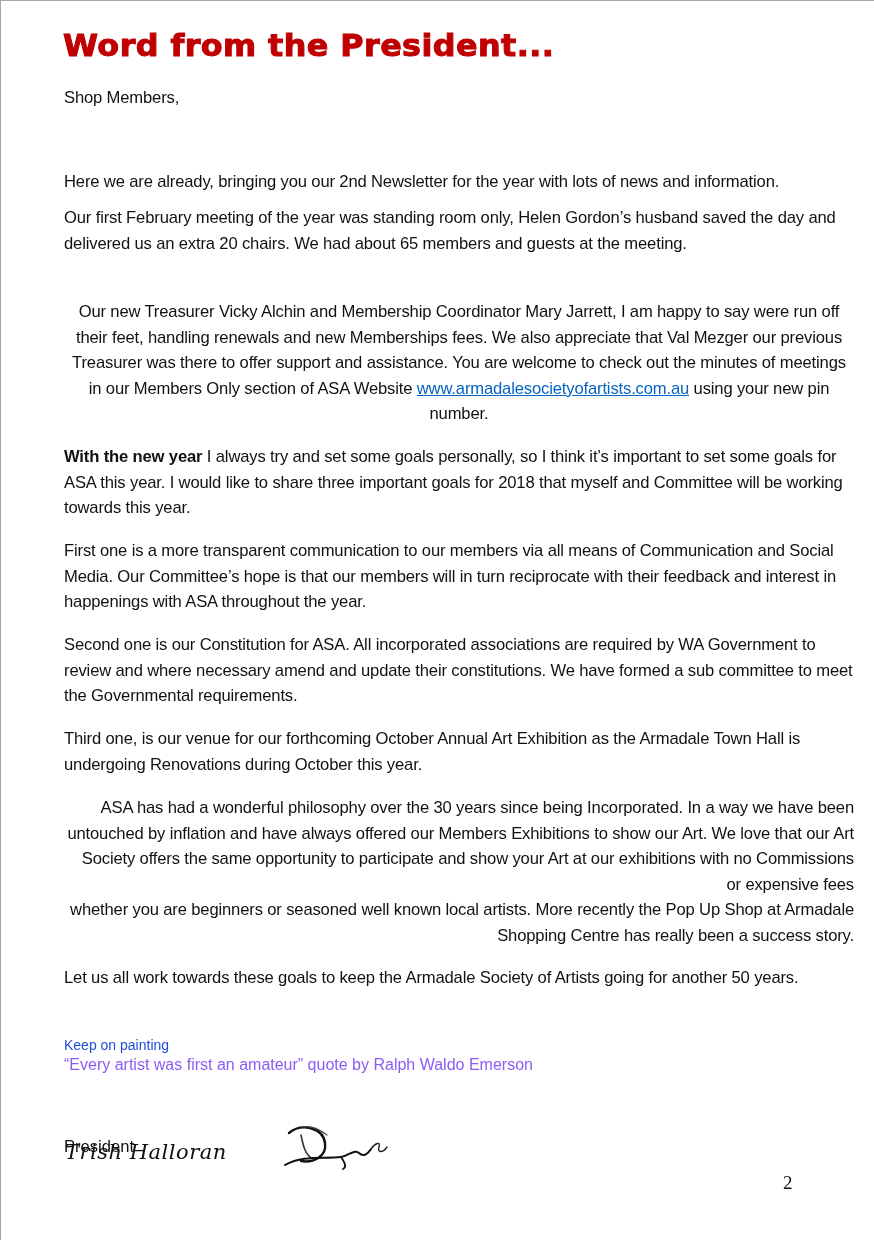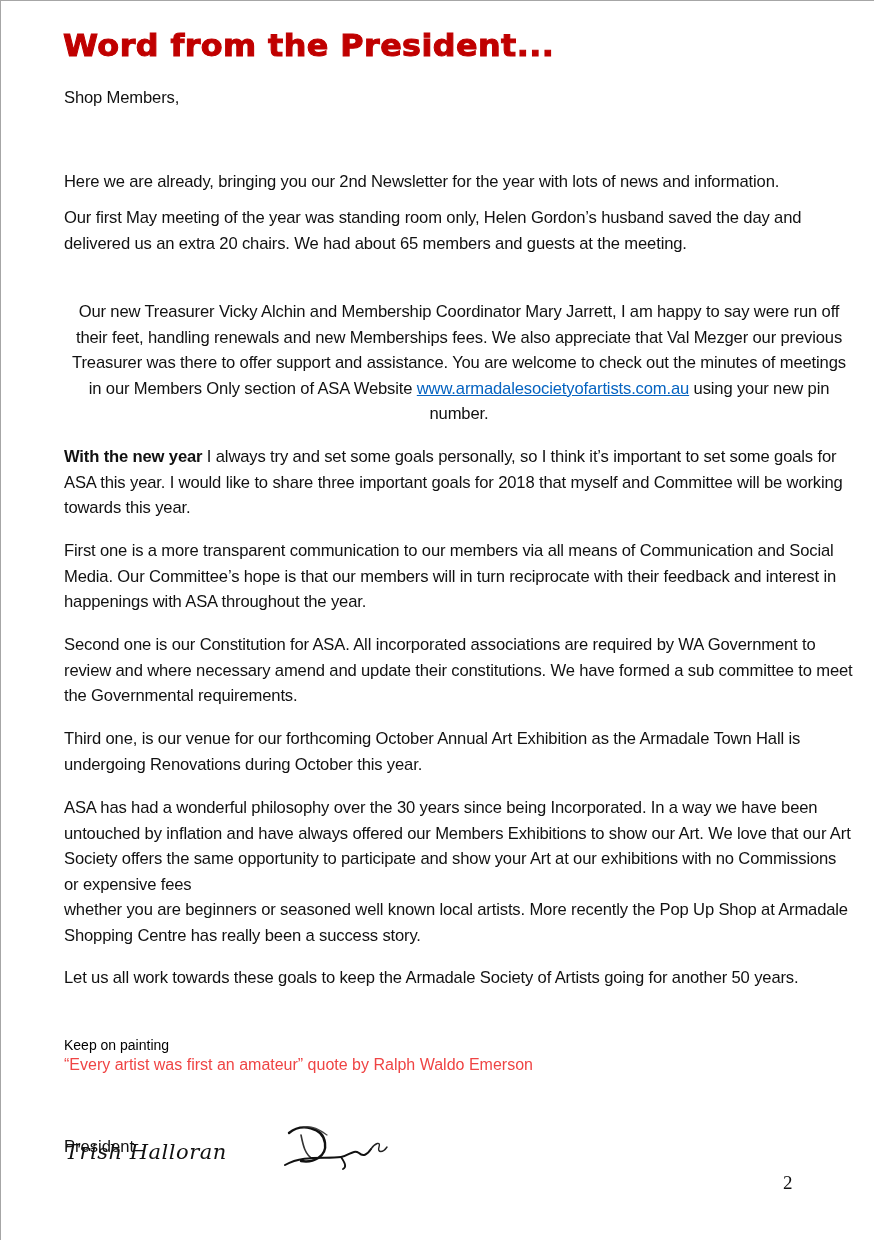--- a/index.html
+++ b/index.html
@@ -53,43 +53,43 @@
       width: 790px;
     }
     .salutation { top: 84px; }
     .p1 { top: 128px; margin-top: 40px; }
     .p2 { top: 204px; }
     .p3 { top: 298px; text-align: center; }
     .p4 { top: 443px; }
     .p5 { top: 537px; }
     .p6 { top: 631px; }
     .p7 { top: 725px; }
-    .p8 { top: 794px; }
+    .p8 { top: 794px; text-align: right; }
     .p9 { top: 964px; }
     .link {
       color: #0563c1;
       text-decoration: underline;
     }
     .bold { font-weight: bold; margin-top: 32px; }
     .keep-painting {
       position: absolute;
       left: 63px;
       top: 1035px;
       font-family: "Liberation Sans", sans-serif;
       font-size: 14px;
-      color: #000000;
+      color: #1d4ed8;
       line-height: 18px;
     }
     .quote {
       position: absolute;
       left: 63px;
       top: 1054px;
       font-family: "Liberation Sans", sans-serif;
       font-size: 16px;
-      color: #ef4444;
+      color: #8b5cf6;
       line-height: 20px;
     }
     .sig-name {
       position: absolute;
       left: 64px;
       top: 1103px;
       font-family: "DejaVu Serif", serif;
       font-style: italic;
       font-size: 21px;
       color: #111111;
@@ -125,21 +125,21 @@
 <body>
 
 <div class="page">
 
   <h1 class="title">Word from the President...</h1>
 
   <p class="para body-text salutation">Shop Members,</p>
 
   <p class="para body-text p1">Here we are already, bringing you our 2nd Newsletter for the year with lots of news and information.</p>
 
-  <p class="para body-text p2">Our first May meeting of the year was standing room only, Helen Gordon’s husband saved the day and delivered us an extra 20 chairs.  We had about 65 members and guests at the meeting.</p>
+  <p class="para body-text p2">Our first February meeting of the year was standing room only, Helen Gordon’s husband saved the day and delivered us an extra 20 chairs.  We had about 65 members and guests at the meeting.</p>
 
   <p class="para body-text p3"><span>Our new Treasurer Vicky Alchin and Membership Coordinator Mary Jarrett, I am happy to say were run off their feet, handling renewals and new Memberships fees.  We also appreciate that Val Mezger our previous Treasurer was there to offer support and assistance.  You are welcome to check out the minutes of meetings in our Members Only section of ASA Website </span><a class="link" title="www.armadalesocietyofartists.com.au">www.armadalesocietyofartists.com.au</a><span> using your new pin number.</span></p>
 
   <p class="para body-text p4"><span class="bold">With the new year</span><span> I always try and set some goals personally, so I think it’s important to set some goals for ASA this year.  I would like to share three important goals for 2018 that myself and Committee will be working towards this year.</span></p>
 
   <p class="para body-text p6">Second one is our Constitution for ASA.   All incorporated associations are required by WA Government to review and where necessary amend and update their constitutions.   We have formed a sub committee to meet the Governmental requirements.</p>
 
   <p class="para body-text p5">First one is a more transparent communication to our members via all means of Communication and Social Media.  Our Committee’s hope is that our members will in turn reciprocate with their feedback and interest in happenings with ASA throughout the year.</p>
 
   <p class="para body-text p7">Third one, is our venue for our forthcoming October Annual Art Exhibition as the Armadale Town Hall is undergoing Renovations during October this year.</p>

